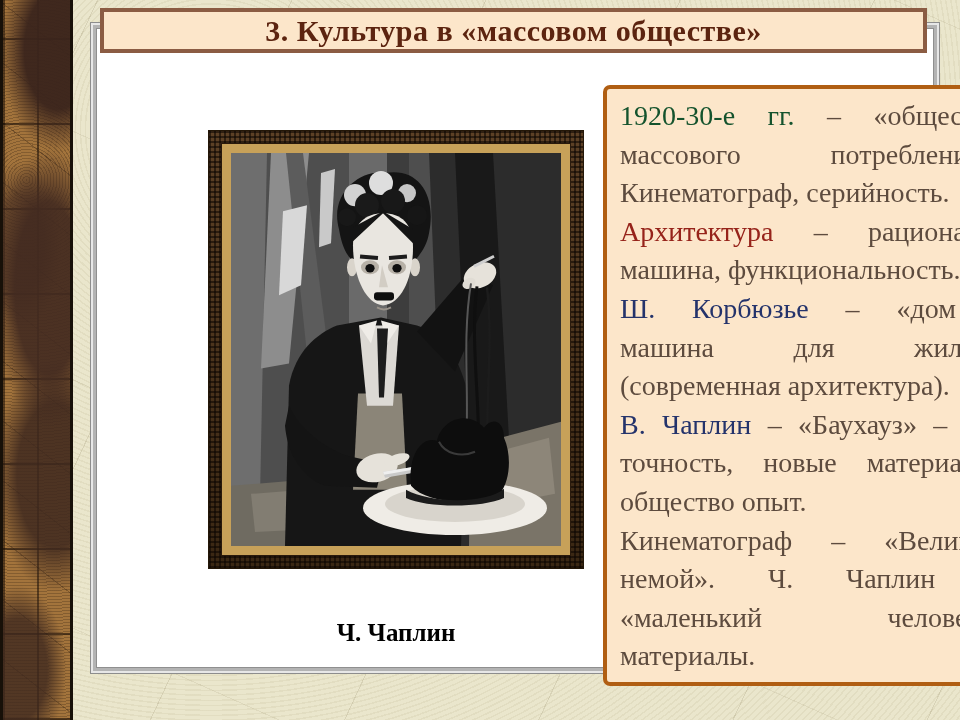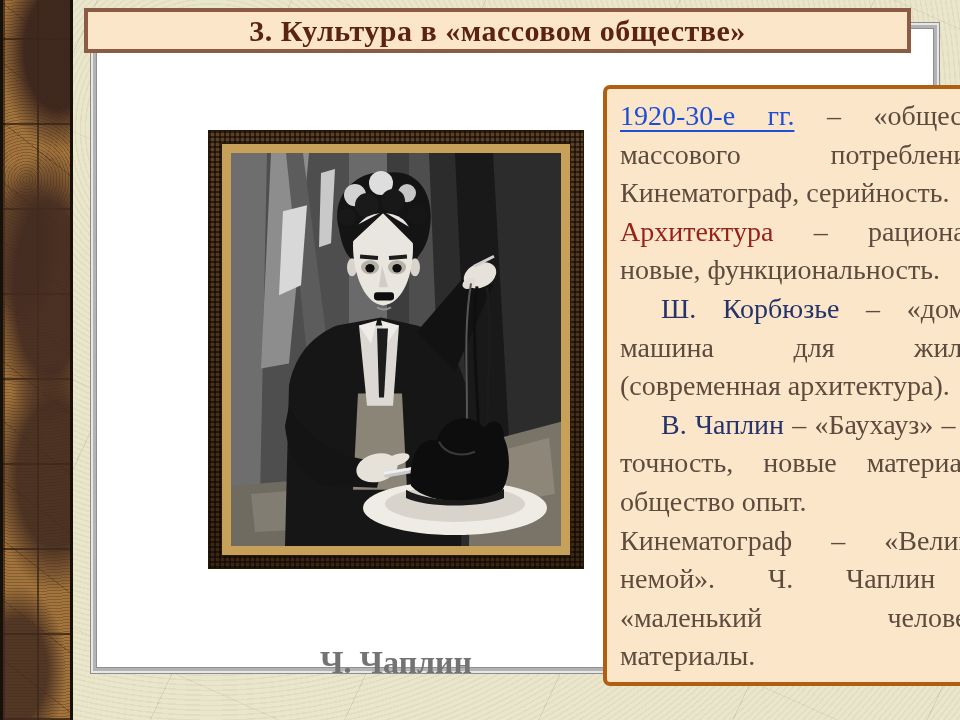--- a/index.html
+++ b/index.html
@@ -34,21 +34,21 @@
   
   .panel{
     position:absolute;left:90px;top:22px;width:850px;height:652px;box-sizing:border-box;
     background:#ffffff;
     border:1px solid #8d8d8d;
     box-shadow: inset 0 0 0 2px #e7e7e7, inset 0 0 0 5px #b3b3b3, inset 0 0 0 6px #8f8f8f;
   }
 
   
   .title-bar{
-    position:absolute;left:84px;top:8px;width:827px;height:45px;box-sizing:border-box;
+    position:absolute;left:100px;top:8px;width:827px;height:45px;box-sizing:border-box;
     background:#FCE6CA;border:4px solid #8B5C43;
     display:flex;align-items:center;justify-content:center;z-index:5;
   }
   .title-bar span{
     font-weight:bold;font-size:30px;color:#5C2410;letter-spacing:.5px;white-space:nowrap;
   }
 
   
   .photo-frame{
     position:absolute;left:118px;top:108px;width:374px;height:437px;box-sizing:border-box;
@@ -62,40 +62,40 @@
   }
   .photo-gold{
     width:100%;height:100%;box-sizing:border-box;
     border:9px solid #C7A159;
     box-shadow: inset 0 0 0 2px #7c5c2a, 0 0 0 1px #2a1a0c;
     background:#444;
   }
   .photo-gold svg{display:block;width:100%;height:100%;}
 
   .caption{
-    position:absolute;left:118px;top:621px;width:374px;
-    text-align:center;font-weight:bold;font-size:32px;color:#737373;
+    position:absolute;left:118px;top:596px;width:374px;
+    text-align:center;font-weight:bold;font-size:25px;color:#000000;
   }
 
   
   .textbox{
     position:absolute;left:512px;top:62px;width:416px;height:601px;box-sizing:border-box;
     background:#FCE6CA;border:4px solid #B05E12;border-radius:7px;
     padding:8px 13px 0 13px;
     font-size:28px;color:#5D4B3E;
   }
   .line{
     line-height:38.6px;height:38.6px;white-space:nowrap;
     text-align:justify;text-align-last:justify;
   }
   .line.last{text-align-last:left;}
   .seg-body{color:#5D4B3E;}
   .seg-red{color:#96231A;margin-top:15px;}
-  .seg-navy{color:#24336B;margin-left:41px;}
-  .seg-date{color:#1d4ed8;text-decoration:underline;text-decoration-thickness:2px;text-underline-offset:5px;}
+  .seg-navy{color:#24336B;}
+  .seg-date{color:#14532d;text-decoration-thickness:2px;text-underline-offset:5px;}
 </style>
 </head>
 <body>
 
 <div class="slide">
 
   <div class="side-strip"></div>
 
   <div class="panel">
 
@@ -175,21 +175,21 @@
       </div>
     </figure>
 
     <div class="caption">Ч. Чаплин</div>
 
     <div class="textbox">
         <div class="line"><span class="seg-date">1920-30-е гг.</span><span class="seg-body"> – «общество</span></div>
         <div class="line"><span class="seg-body">массового потребления».</span></div>
         <div class="line last"><span class="seg-body">Кинематограф, серийность.</span></div>
         <div class="line"><span class="seg-red">Архитектура</span><span class="seg-body"> – рациональ-</span></div>
-        <div class="line last"><span class="seg-body">новые, функциональность.</span></div>
+        <div class="line last"><span class="seg-body">машина, функциональность.</span></div>
         <div class="line"><span class="seg-navy">Ш. Корбюзье</span><span class="seg-body"> – «дом -</span></div>
         <div class="line"><span class="seg-body">машина для жилья»</span></div>
         <div class="line last"><span class="seg-body">(современная архитектура).</span></div>
         <div class="line"><span class="seg-navy">В. Чаплин</span><span class="seg-body"> – «Баухауз» – по-</span></div>
         <div class="line"><span class="seg-body">точность, новые материалы,</span></div>
         <div class="line last"><span class="seg-body">общество опыт.</span></div>
         <div class="line"><span class="seg-body">Кинематограф – «Великий</span></div>
         <div class="line"><span class="seg-body">немой». Ч. Чаплин –</span></div>
         <div class="line"><span class="seg-body">«маленький человек»,</span></div>
         <div class="line last"><span class="seg-body">материалы.</span></div>

